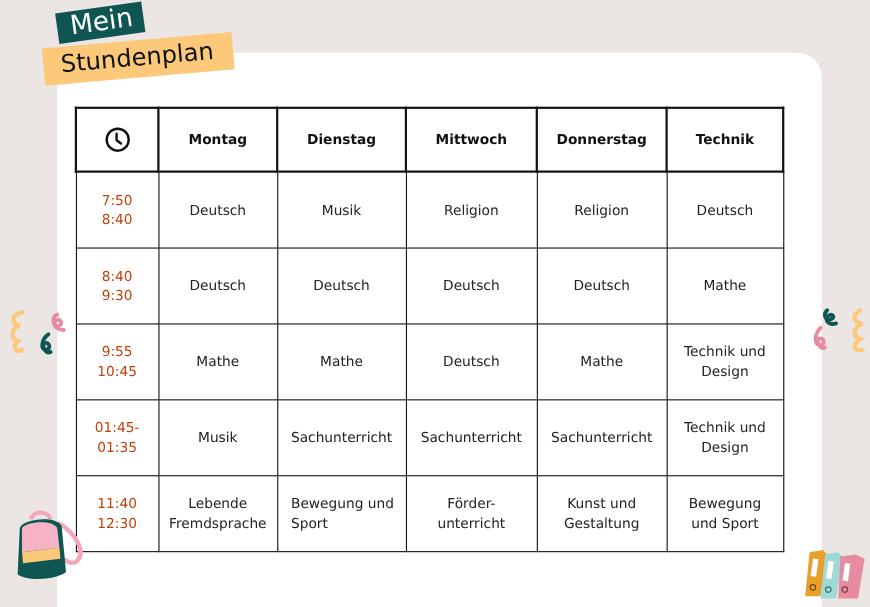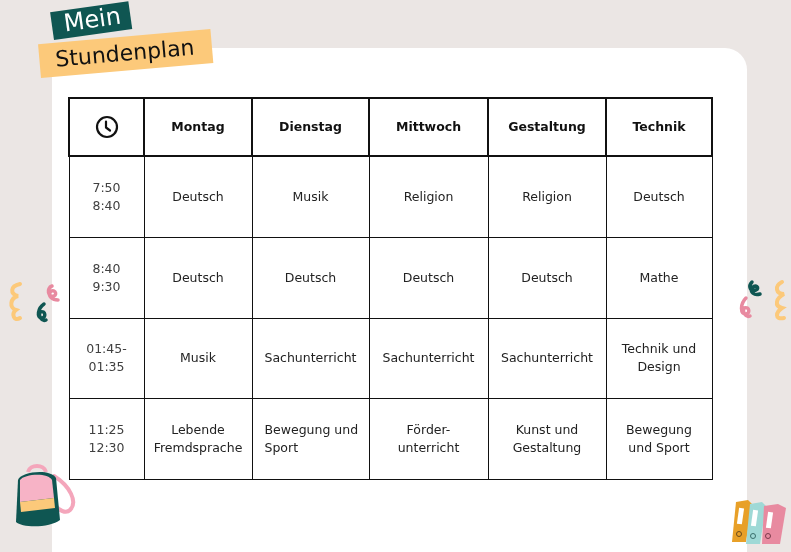--- a/index.html
+++ b/index.html
@@ -37,21 +37,21 @@
     color: #222;
   }
   table.plan th, table.plan td {
     border: 1.5px solid #111;
     text-align: center; vertical-align: middle;
     padding: 16px 4px;
     font-size: 12.5px; line-height: 18px;
   }
   table.plan thead th { border-width: 2px; font-weight: bold; font-size: 12.5px; color: #111; }
   table.plan thead tr { height: 57px; }
-  td.time { font-size: 11.5px; line-height: 17px; color: #404040; }
+  td.time { font-size: 11.5px; line-height: 17px; color: #c2410c; }
   .clock { display: inline-block; width: 24px; height: 24px; vertical-align: middle; }
   .deco { position: absolute; }
 </style>
 </head>
 <body>
 
 <div class="card"></div>
 
 <div class="title-wrap">
   <div class="title-top">Mein</div>
@@ -71,51 +71,59 @@
     <tr>
       <th>
         <svg class="clock" viewBox="0 0 24 24">
           <circle cx="12" cy="12" r="10" fill="none" stroke="#111" stroke-width="2.2"></circle>
           <path d="M11 6.5 V12.5 L15 15.5" fill="none" stroke="#111" stroke-width="2.2" stroke-linecap="round" stroke-linejoin="round"></path>
         </svg>
       </th>
       <th>Montag</th>
       <th>Dienstag</th>
       <th>Mittwoch</th>
-      <th>Gestaltung</th>
+      <th>Donnerstag</th>
       <th>Technik</th>
     </tr>
   </thead>
   <tbody>
     <tr style="height:60px">
       <td class="time"><span>7:50</span><br><span>8:40</span></td>
       <td>Deutsch</td>
       <td>Musik</td>
       <td>Religion</td>
       <td>Religion</td>
       <td>Deutsch</td>
     </tr>
     <tr style="height:66px">
       <td class="time"><span>8:40</span><br><span>9:30</span></td>
       <td>Deutsch</td>
       <td>Deutsch</td>
       <td>Deutsch</td>
       <td>Deutsch</td>
       <td>Mathe</td>
     </tr>
+    <tr style="height:66px">
+      <td class="time"><span>9:55</span><br><span>10:45</span></td>
+      <td>Mathe</td>
+      <td>Mathe</td>
+      <td>Deutsch</td>
+      <td>Mathe</td>
+      <td>Technik und Design</td>
+    </tr>
     <tr style="height:68px">
       <td class="time"><span>01:45-</span><br><span>01:35</span></td>
       <td>Musik</td>
       <td>Sachunterricht</td>
       <td>Sachunterricht</td>
       <td>Sachunterricht</td>
       <td>Technik und Design</td>
     </tr>
     <tr style="height:66px">
-      <td class="time"><span>11:25</span><br><span>12:30</span></td>
+      <td class="time"><span>11:40</span><br><span>12:30</span></td>
       <td>Lebende Fremdsprache</td>
       <td style="text-align:left;padding-left:12px">Bewegung und Sport</td>
       <td style="padding:12px 28px">Förder- unterricht</td>
       <td style="padding:0 22px">Kunst und Gestaltung</td>
       <td style="padding:0 18px">Bewegung und Sport</td>
     </tr>
   </tbody>
 </table>
 
 <svg class="deco" style="left:6px;top:278px" width="54" height="48" viewBox="0 0 54 48">

